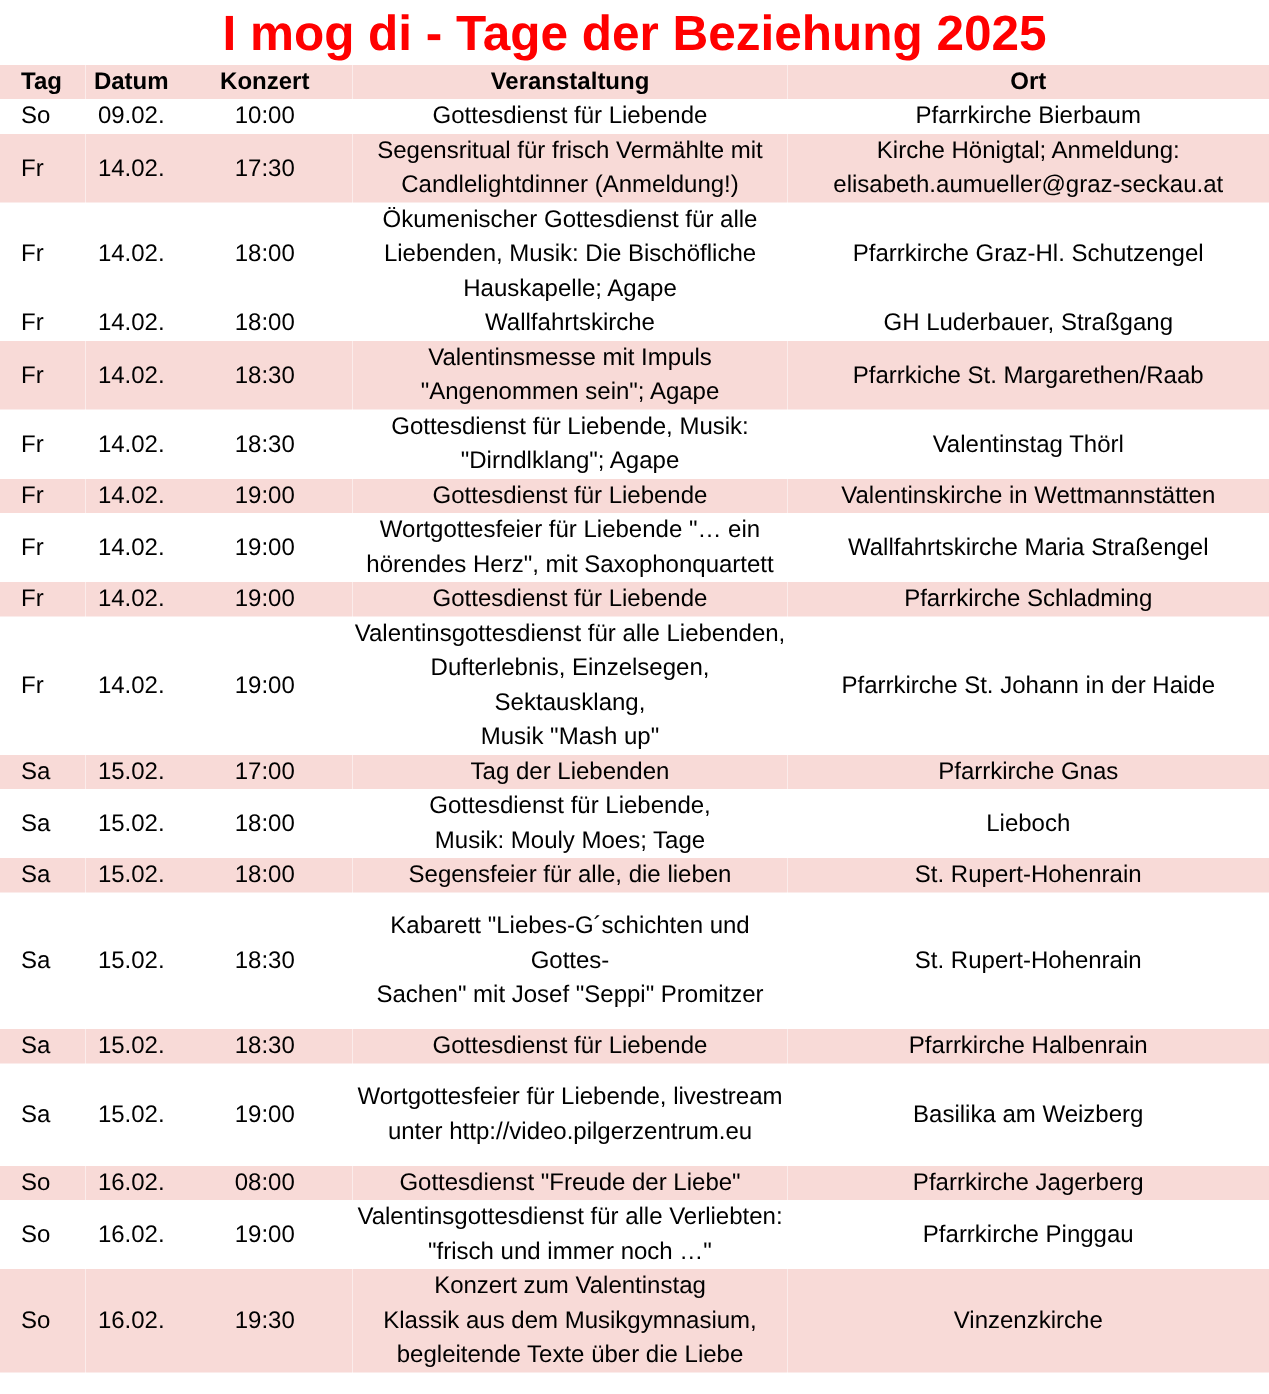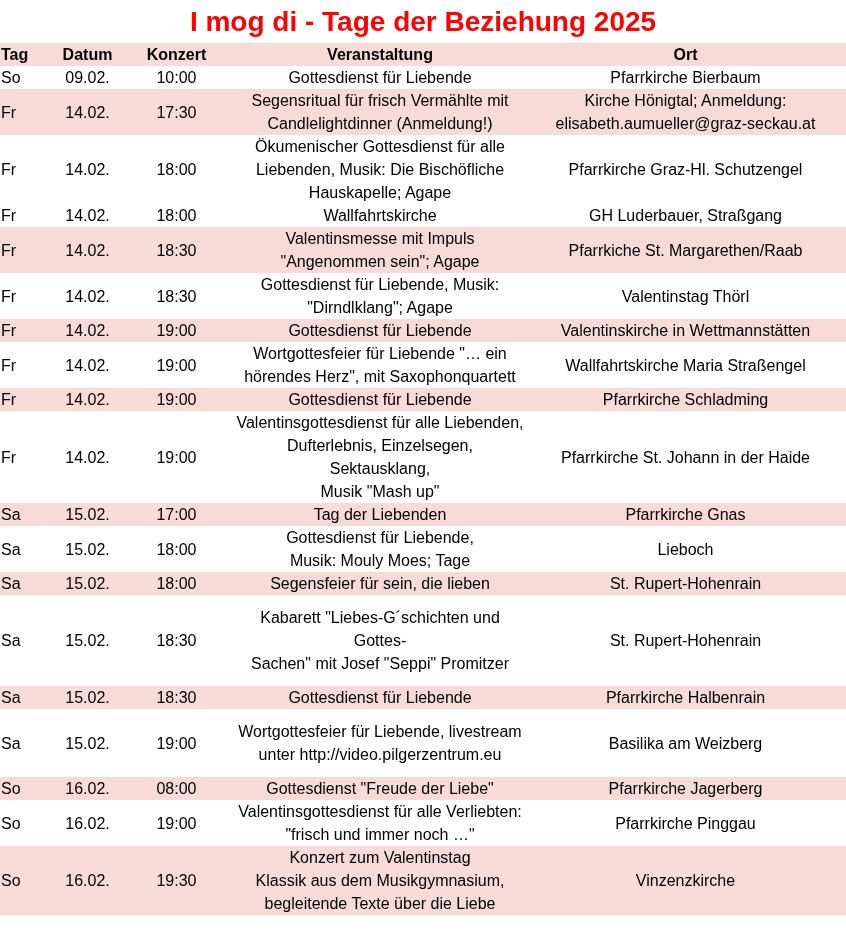--- a/index.html
+++ b/index.html
@@ -17,21 +17,21 @@
     width: 846px;
     min-height: 929px;
     background: #ffffff;
   }
   .page-title {
     margin: 0;
     height: 43px;
     display: flex;
     align-items: center;
     justify-content: center;
-    font-size: 28px;
+    font-size: 33px;
     font-weight: bold;
     color: #ff0000;
     letter-spacing: 0px;
     border-radius: 11px;
   }
   table.events {
     width: 846px;
     border-collapse: collapse;
     table-layout: fixed;
   }
@@ -47,21 +47,21 @@
   }
   table.events thead th {
     background: #f8dad7;
     font-weight: bold;
     height: 23px;
     text-align: center;
   }
   table.events th.col-tag,
   table.events td.col-tag {
     text-align: left;
-    padding-left: 1px;
+    padding-left: 14px;
   }
   tr.shade-pink  { background: #f8dad7; }
   tr.shade-white { background: #ffffff; }
   tr.tall td { padding-top: 11px; padding-bottom: 11px; }
 </style>
 </head>
 <body>
 
 <div class="page">
 
@@ -176,21 +176,21 @@
           <td class="col-datum">15.02.</td>
           <td class="col-uhrzeit">18:00</td>
           <td class="col-veranstaltung">Gottesdienst für Liebende,
 Musik: Mouly Moes; Tage</td>
           <td class="col-ort">Lieboch</td>
         </tr>
         <tr class="shade-pink">
           <td class="col-tag">Sa</td>
           <td class="col-datum">15.02.</td>
           <td class="col-uhrzeit">18:00</td>
-          <td class="col-veranstaltung">Segensfeier für sein, die lieben</td>
+          <td class="col-veranstaltung">Segensfeier für alle, die lieben</td>
           <td class="col-ort">St. Rupert-Hohenrain</td>
         </tr>
         <tr class="shade-white tall">
           <td class="col-tag">Sa</td>
           <td class="col-datum">15.02.</td>
           <td class="col-uhrzeit">18:30</td>
           <td class="col-veranstaltung">Kabarett "Liebes-G´schichten und Gottes-
 Sachen" mit Josef "Seppi" Promitzer</td>
           <td class="col-ort">St. Rupert-Hohenrain</td>
         </tr>

